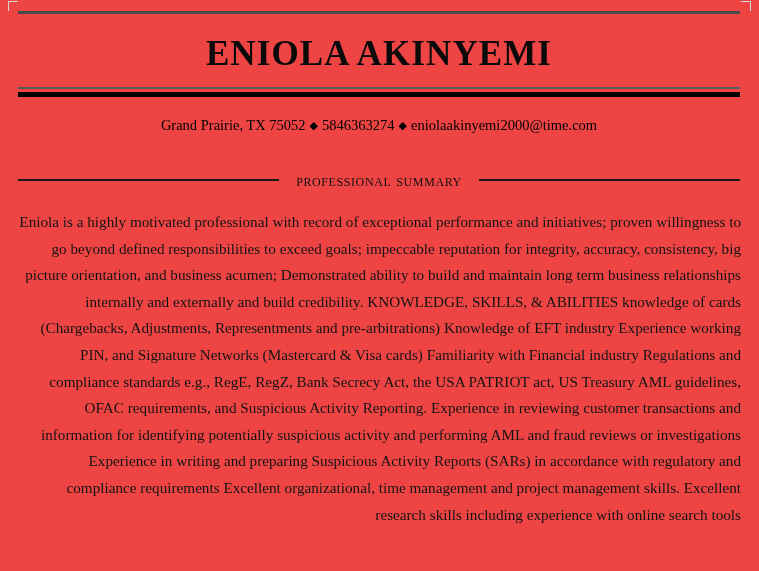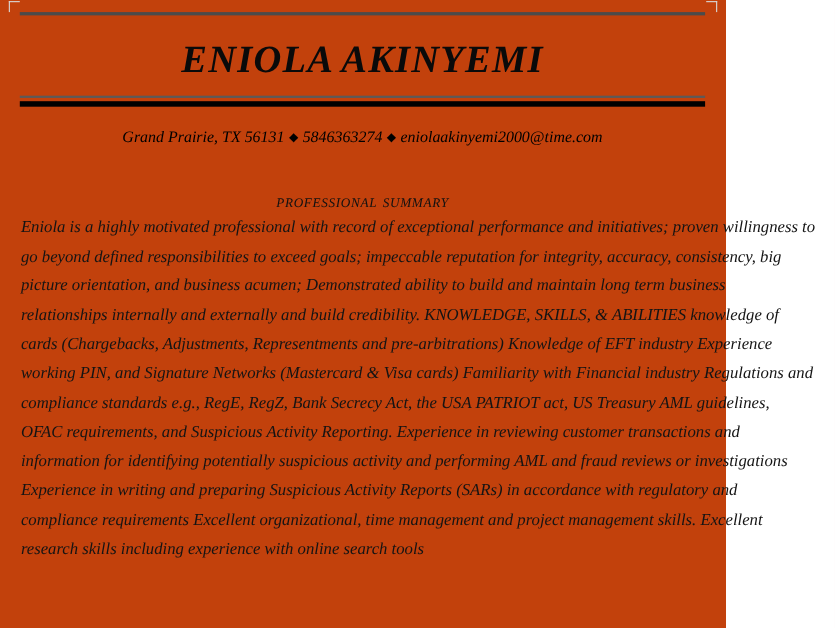--- a/index.html
+++ b/index.html
@@ -12,25 +12,24 @@
     width: 759px;
     height: 571px;
     overflow: hidden;
     font-family: "Liberation Serif", "DejaVu Serif", serif;
     color: #000000;
     position: relative;
   }
 
   .page {
     position: relative;
-    width: 660px;
+    width: 759px;
     height: 571px;
-    background: #c2410c;
+    background: #ef4444;
     box-sizing: border-box;
-    font-style: italic;
   }
 
   
   .corner-mark {
     position: absolute;
     width: 9px;
     height: 9px;
     border: 1px solid #d9d9d9;
   }
   .corner-mark.tl { top: 1px; left: 8px; border-right: none; border-bottom: none; }
@@ -101,21 +100,20 @@
 
   
   .section-heading {
     position: absolute;
     left: 18px;
     right: 19px;
     top: 170px;
     display: flex;
     align-items: center;
     gap: 0;
-    flex-direction: column;
   }
   .section-heading .rule {
     flex: 1 1 auto;
     height: 2px;
     background: #1a1a1a;
   }
   .section-heading .title {
     flex: 0 0 auto;
     padding: 0 17px;
     font-size: 17.5px;
@@ -124,25 +122,25 @@
     text-transform: lowercase;
     letter-spacing: 0.6px;
     white-space: nowrap;
     color: #111111;
   }
 
   
   .summary-body {
     position: absolute;
     left: 19px;
-    top: 194px;
+    top: 209px;
     width: 722px;
     font-size: 15.2px;
     line-height: 26.6px;
-    text-align: left;
+    text-align: right;
     color: #141414;
   }
   .summary-body p {
     margin: 0;
   }
 </style>
 </head>
 <body>
 
 <div class="page">
@@ -153,21 +151,21 @@
   <div class="header-rule-top"></div>
 
   <div class="name-block">
     <div class="name">ENIOLA AKINYEMI</div>
   </div>
 
   <div class="header-rule-thin"></div>
   <div class="header-rule-thick"></div>
 
   <div class="contact-line">
-    <span>Grand Prairie, TX 56131</span><span class="contact-sep">◆</span><span>5846363274</span><span class="contact-sep">◆</span><span>eniolaakinyemi2000@time.com</span>
+    <span>Grand Prairie, TX 75052</span><span class="contact-sep">◆</span><span>5846363274</span><span class="contact-sep">◆</span><span>eniolaakinyemi2000@time.com</span>
   </div>
 
   <div class="section-heading">
     <div class="rule"></div>
     <div class="title">Professional Summary</div>
     <div class="rule"></div>
   </div>
 
   <div class="summary-body">
     <p>Eniola is a highly motivated professional with record of exceptional performance and initiatives; proven willingness to go beyond defined responsibilities to exceed goals; impeccable reputation for integrity, accuracy, consistency, big picture orientation, and business acumen; Demonstrated ability to build and maintain long term business relationships internally and externally and build credibility. KNOWLEDGE, SKILLS, &amp; ABILITIES knowledge of cards (Chargebacks, Adjustments, Representments and pre-arbitrations) Knowledge of EFT industry Experience working PIN, and Signature Networks (Mastercard &amp; Visa cards) Familiarity with Financial industry Regulations and compliance standards e.g., RegE, RegZ, Bank Secrecy Act, the USA PATRIOT act, US Treasury AML guidelines, OFAC requirements, and Suspicious Activity Reporting. Experience in reviewing customer transactions and information for identifying potentially suspicious activity and performing AML and fraud reviews or investigations Experience in writing and preparing Suspicious Activity Reports (SARs) in accordance with regulatory and compliance requirements Excellent organizational, time management and project management skills. Excellent research skills including experience with online search tools</p>

